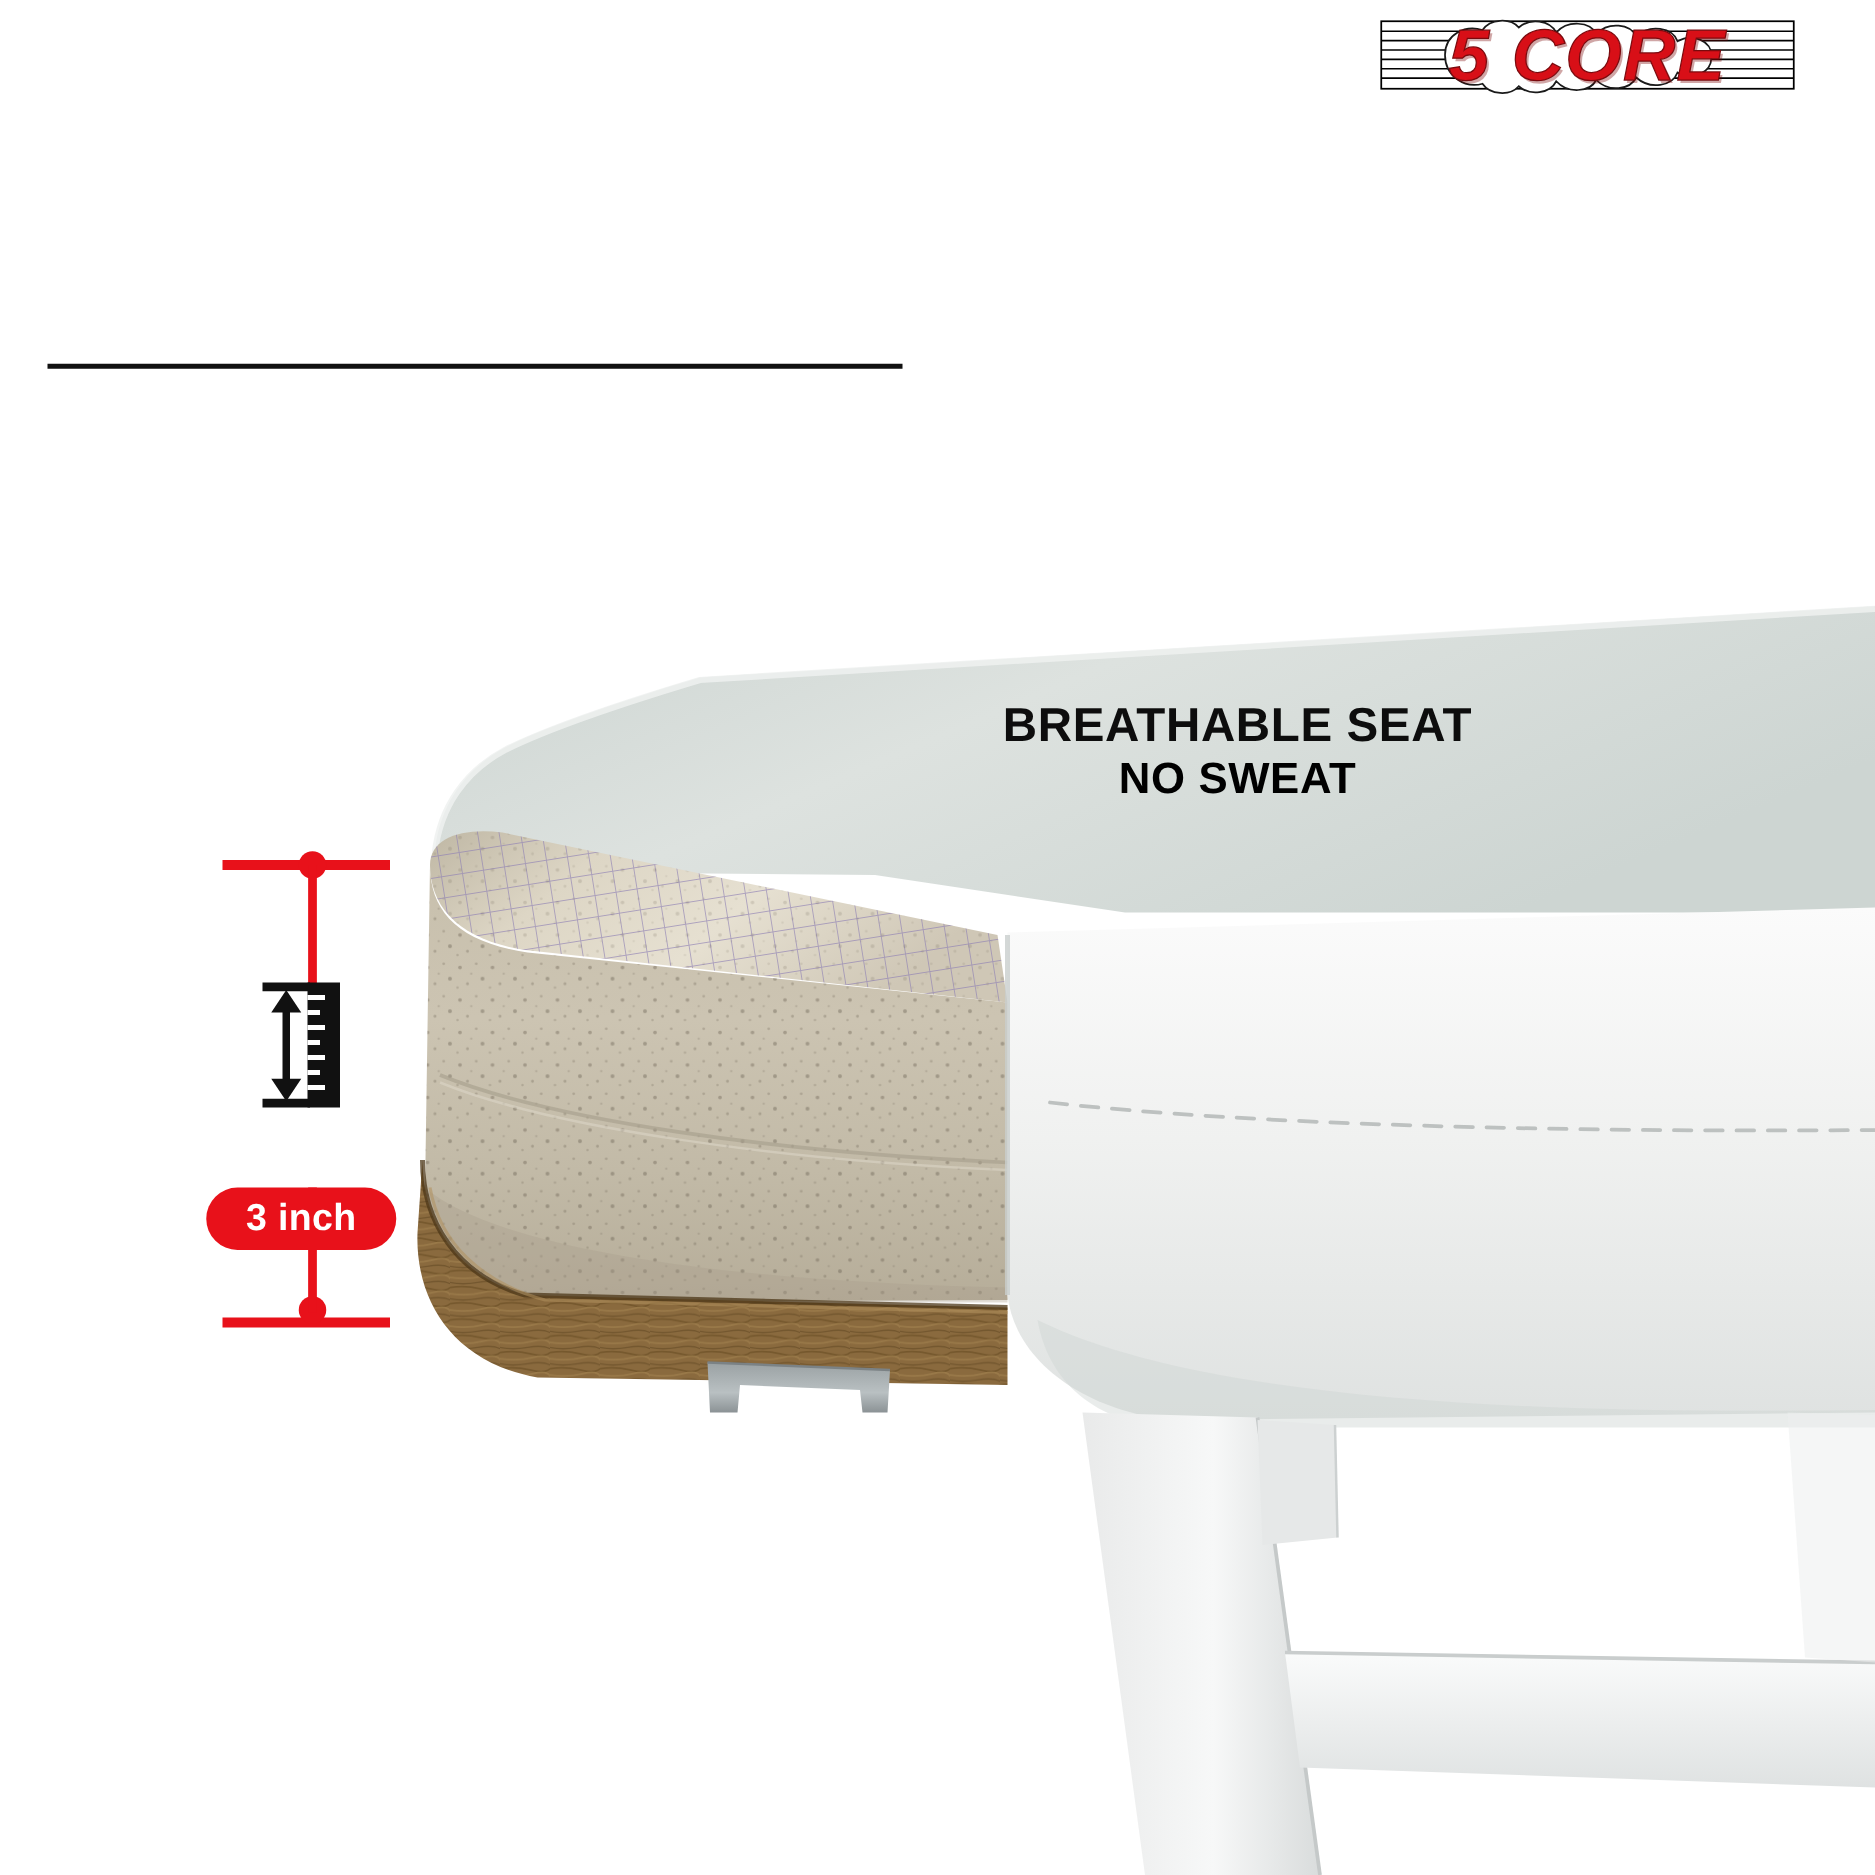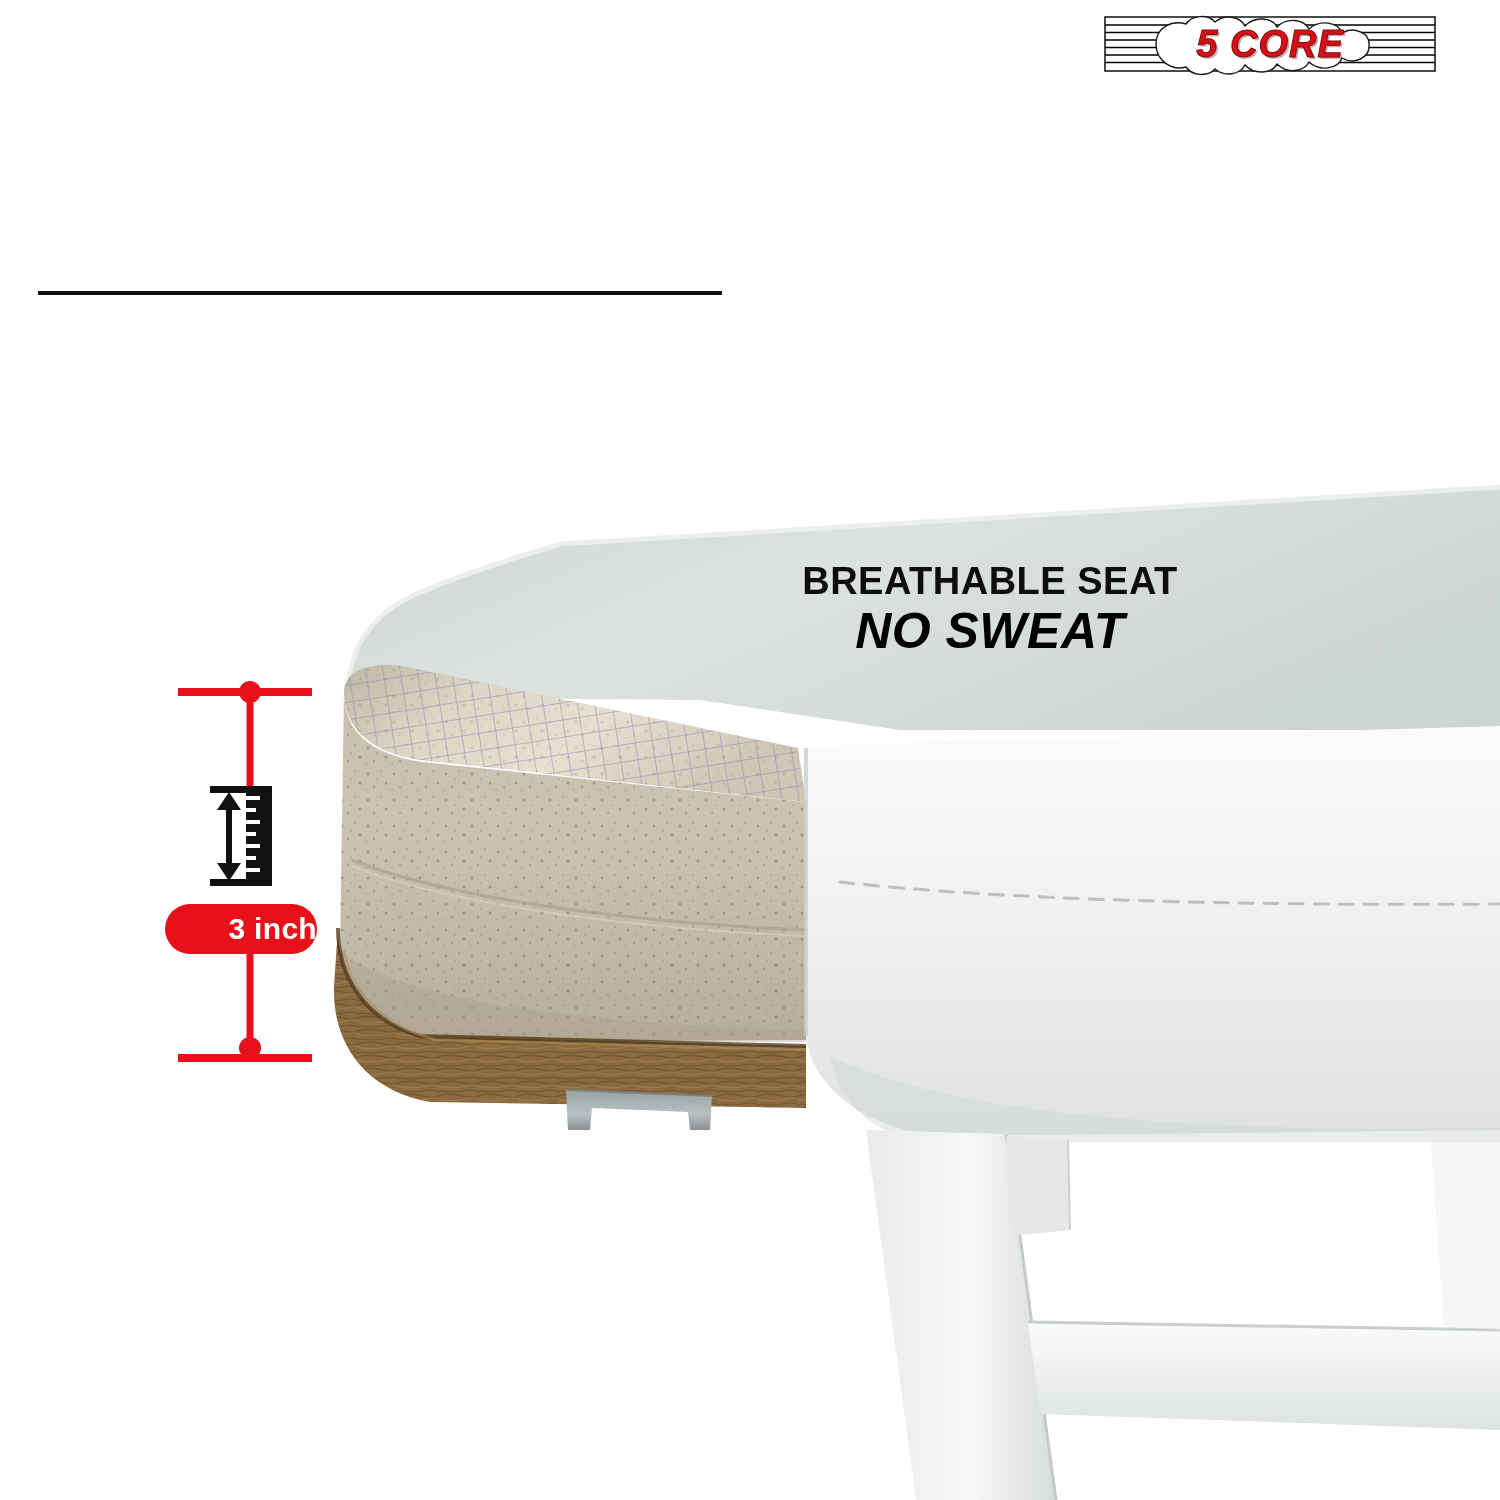--- a/index.html
+++ b/index.html
@@ -33,44 +33,44 @@
     transform:scaleX(0.90);transform-origin:left center;
   }
   .rule{position:absolute;left:38px;top:291px;width:684px;height:4px;background:#111;}
 
   
   .logo{position:absolute;left:1104px;top:11px;width:332px;height:66px;}
   .logo svg{display:block;width:332px;height:66px;}
   .logo .wordmark{
     position:absolute;left:0;top:0;width:332px;height:66px;
     display:flex;align-items:center;justify-content:center;
-    font-size:38px;font-weight:bold;font-style:italic;
+    font-size:58px;font-weight:bold;font-style:italic;
     color:#d80f17;letter-spacing:1px;
     text-shadow:2px 2px 0 rgba(120,0,0,.35);
     -webkit-text-stroke:1px #7a0a0e;
     font-family:"Liberation Sans", sans-serif;
     pointer-events:none;
   }
 
   
   .photo{position:absolute;left:0;top:430px;width:1500px;height:1070px;}
   .photo svg{display:block;width:1500px;height:1070px;}
 
   
   .callout{position:absolute;left:790px;top:562px;width:400px;text-align:center;}
   .callout .l1{font-size:38px;line-height:1.05;color:#0d0d0d;font-weight:700;letter-spacing:0.5px;white-space:nowrap;}
-  .callout .l2{font-size:50px;line-height:1.05;color:#000;font-weight:bold;letter-spacing:0.5px;white-space:nowrap;margin-top:3px;font-style:italic;}
+  .callout .l2{font-size:35px;line-height:1.05;color:#000;font-weight:bold;letter-spacing:0.5px;white-space:nowrap;margin-top:3px;}
 
   
   .measure{position:absolute;left:160px;top:660px;width:220px;height:420px;}
   .measure svg{display:block;width:220px;height:420px;}
   .pill{
-    position:absolute;left:165px;top:904px;width:152px;height:50px;
+    position:absolute;left:165px;top:950px;width:152px;height:50px;
     background:#e8111a;border-radius:26px;
-    display:flex;align-items:center;justify-content:flex-end;
+    display:flex;align-items:center;justify-content:center;
   }
   .pill span{color:#fff;font-size:30px;font-weight:bold;letter-spacing:0.3px;line-height:1;}
 </style>
 </head>
 <body>
 
 <div class="stage">
 
   <div class="rule"></div>
 

